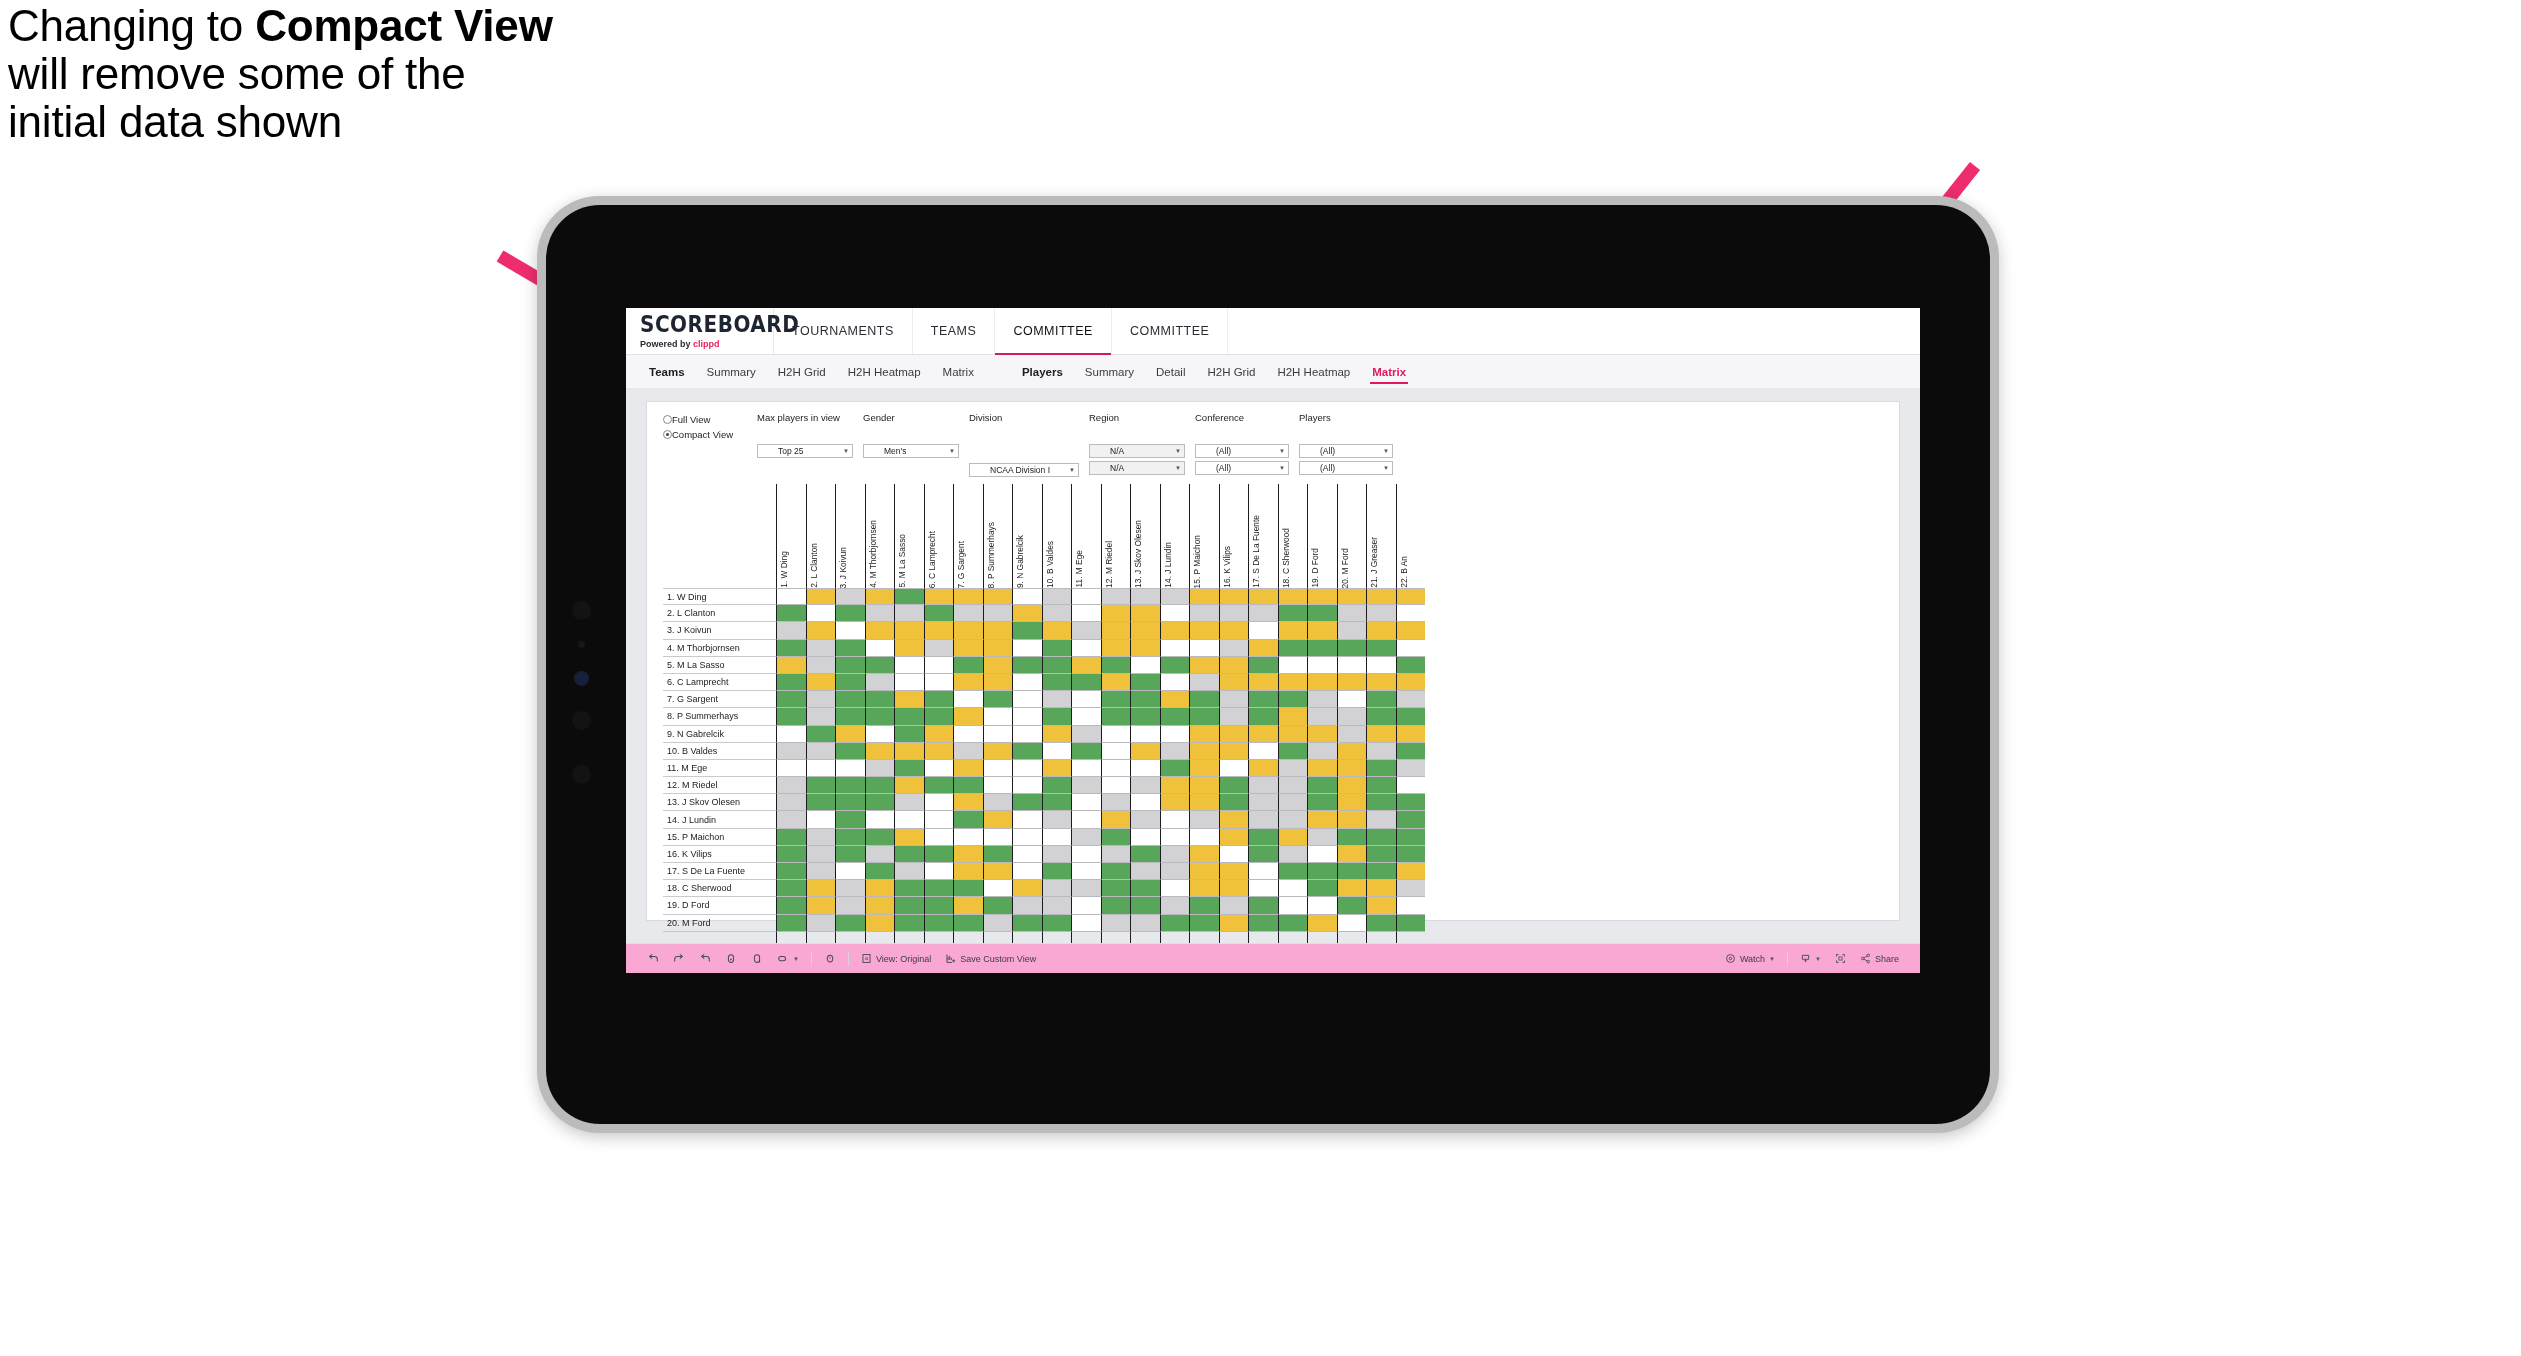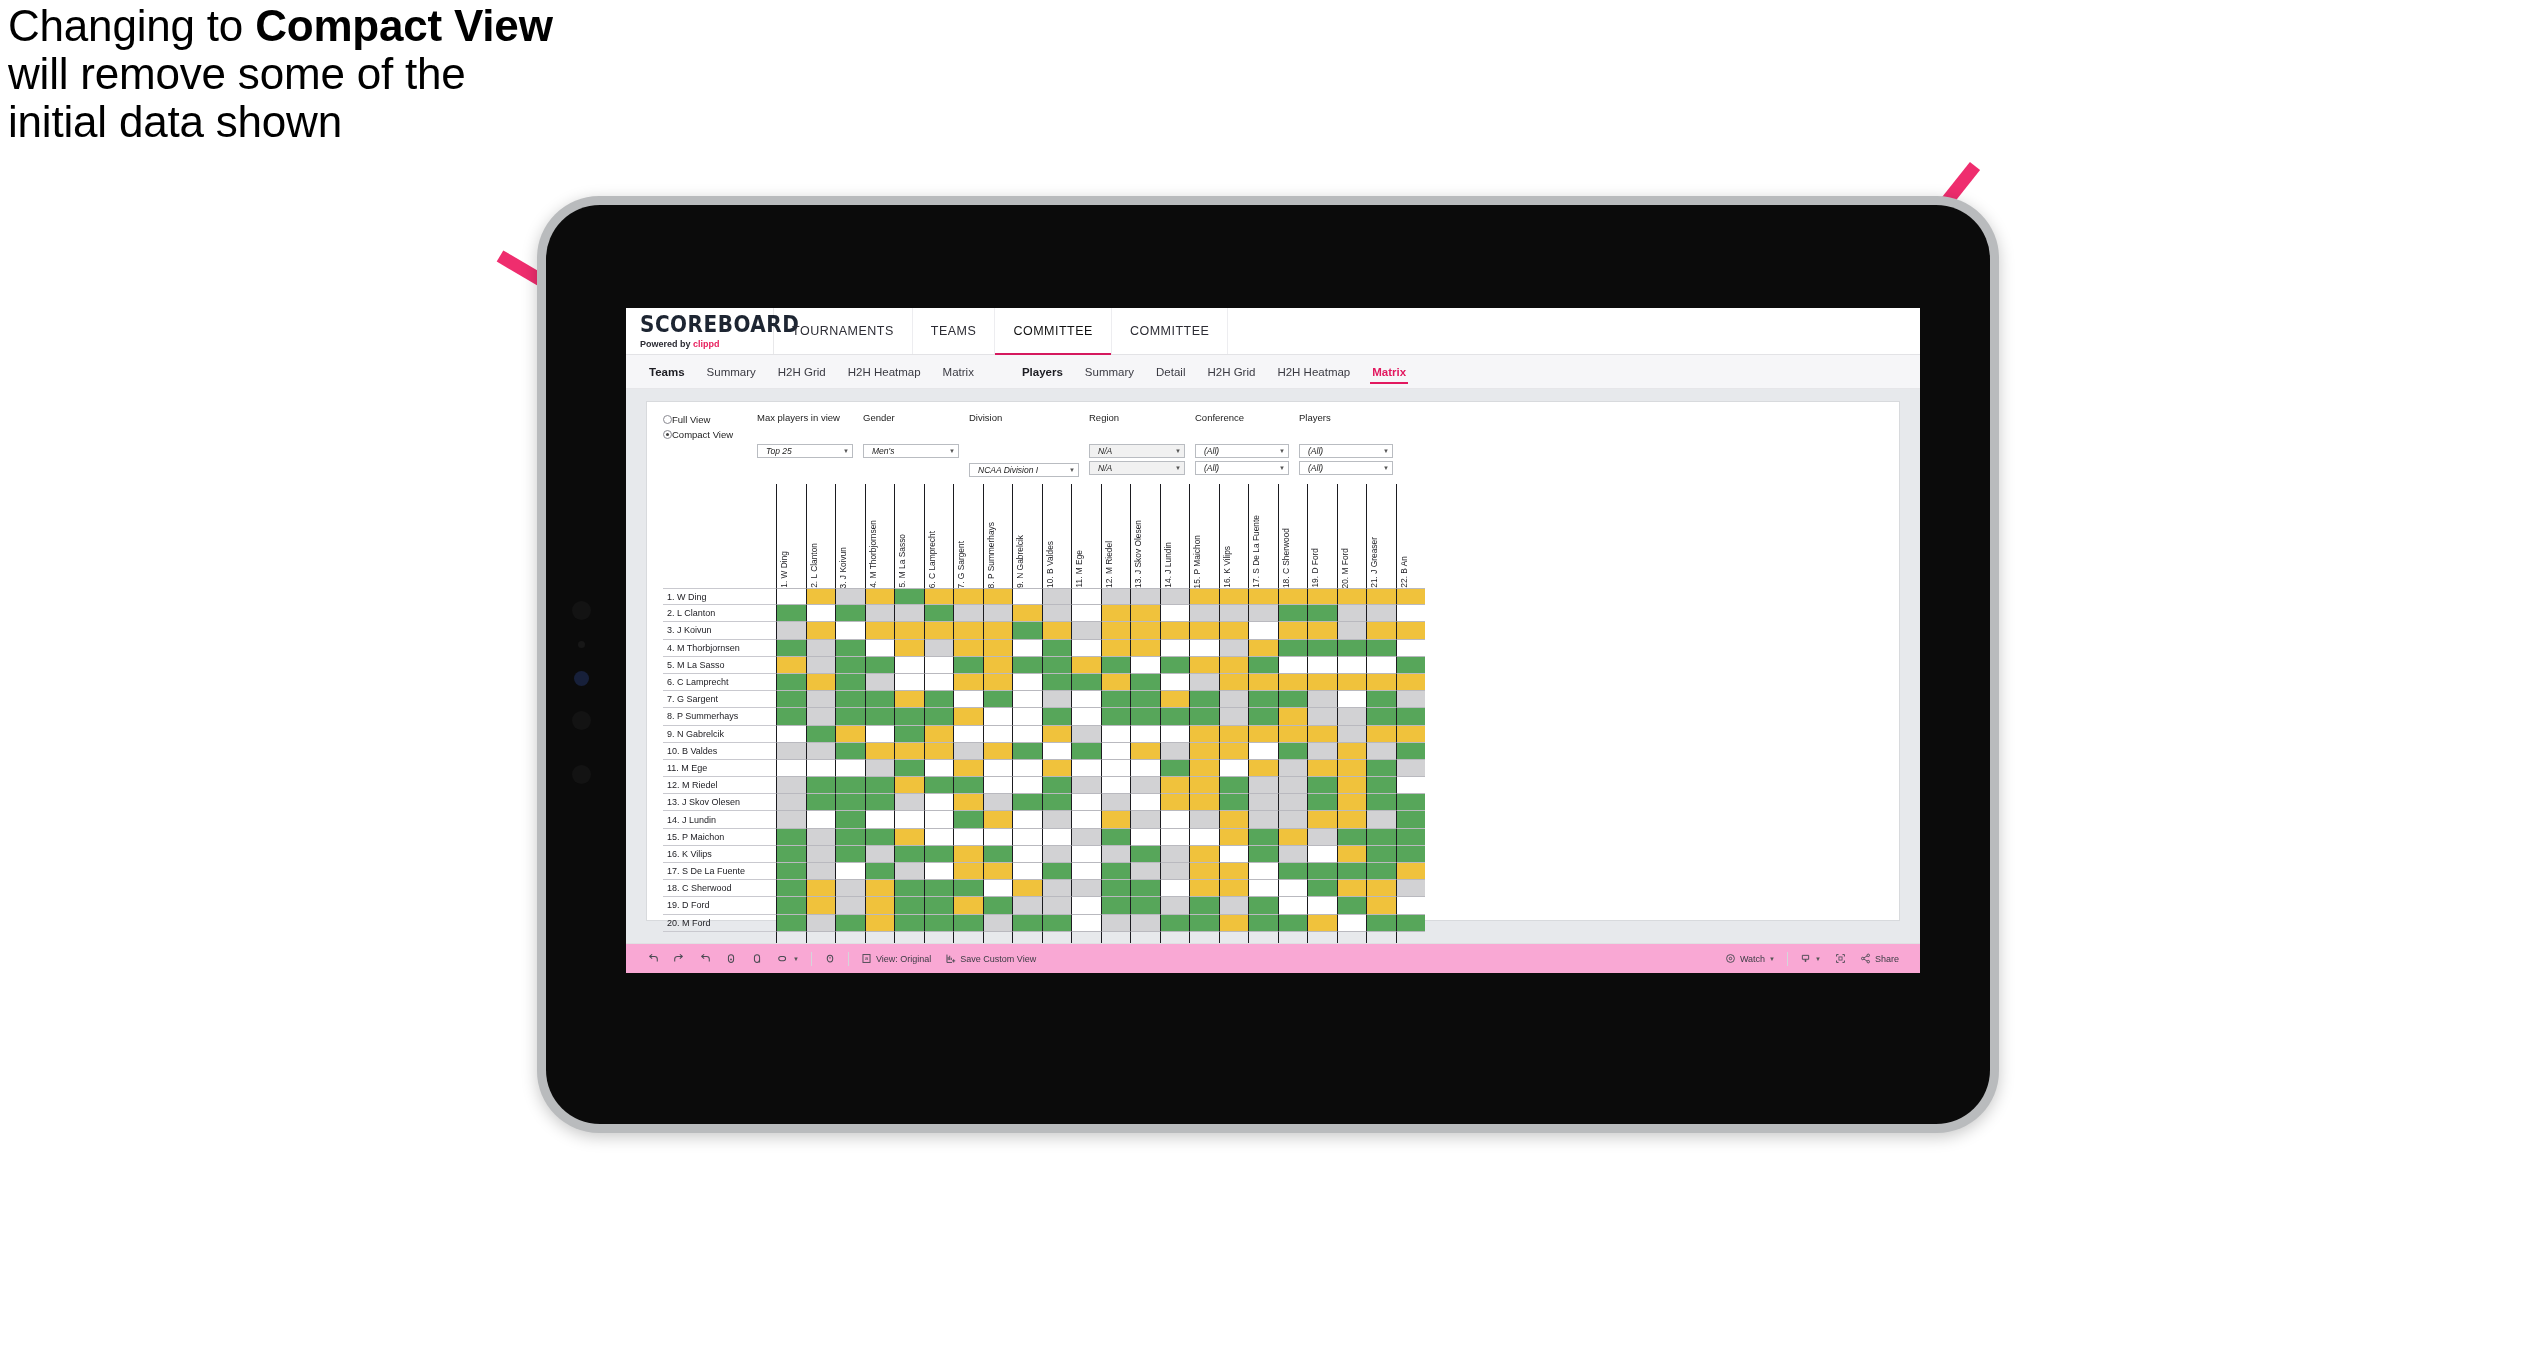--- a/index.html
+++ b/index.html
@@ -125,21 +125,21 @@
   .radio.on::after {
     content:""; position:absolute; left:2px; top:2px; width:3px; height:3px; border-radius:50%; background:#444;
   }
   .radio-lbl { font-size:9.5px; color:#222; }
 
   .fcol { margin-right: 10px; }
   .fcol-label { font-size:9.5px; color:#222; margin-bottom:21px; }
   .sel-box {
     height: 14px; border:1px solid #b9bcc1; background:#fff;
     display:flex; align-items:center; justify-content:space-between;
-    padding: 0 3px 0 8px; font-size:8.5px; color:#222; margin-bottom:3px;font-style:italic;
+    padding: 0 3px 0 20px; font-size:8.5px; color:#222; margin-bottom:3px;
   }
   .sel-box .cv { white-space:nowrap; overflow:hidden; }
   .caret { font-size:6px; color:#555; line-height:1; }
   .w-maxp  { width: 96px; }
   .w-gen   { width: 96px; }
   .w-div   { width: 110px; margin-top: 40px; }
   .w-reg   { width: 96px; }
   .w-conf  { width: 94px; }
   .w-play  { width: 94px; }
   .sel-box.greyed { background:#f1f1f1; }

